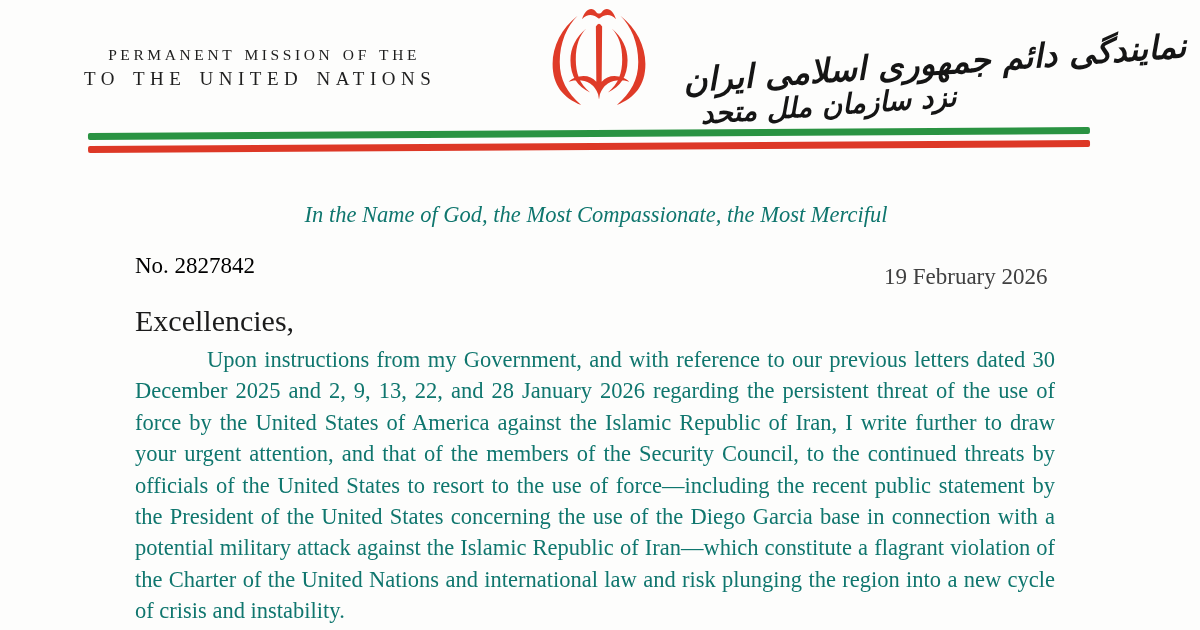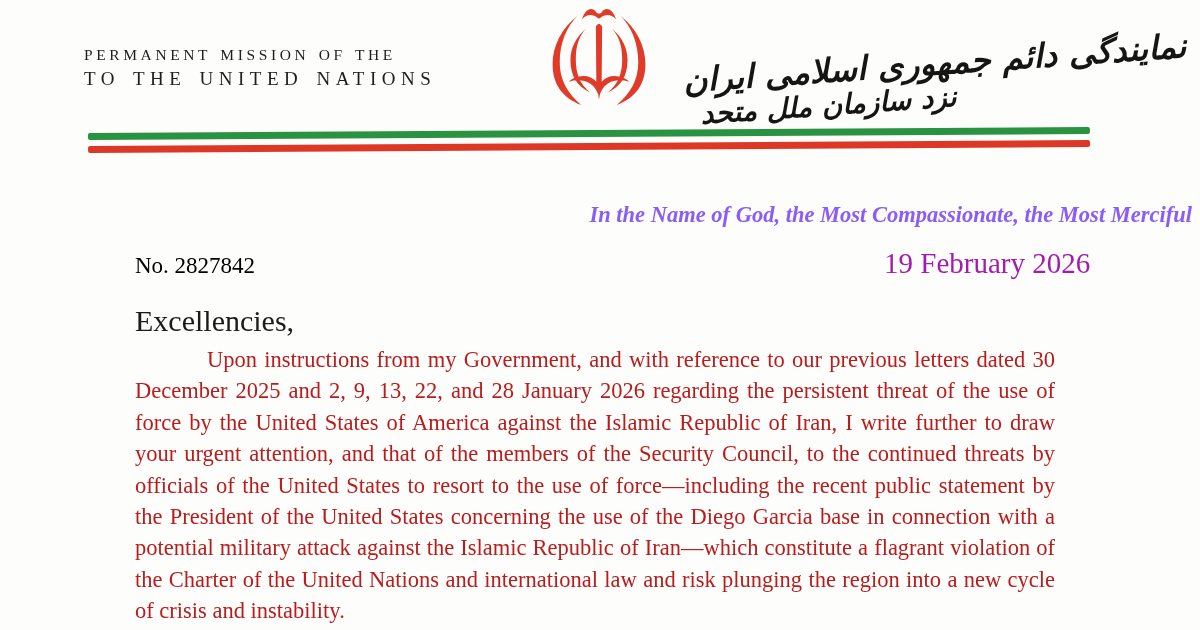--- a/index.html
+++ b/index.html
@@ -9,21 +9,21 @@
     overflow: hidden;
     position: relative;
     font-family: "Liberation Serif", serif;
     color: #1b1b1b;
   }
   .page { position: absolute; inset: 0; }
 
   
   .mission-block {
     position: absolute; left: 84px; top: 46px; width: 336px;
-    text-align: left; color: #1e1e1e;
+    text-align: right; color: #1e1e1e;
   }
   .mission-line1 {
     font-size: 15.5px; letter-spacing: 3.6px; word-spacing: 2px;
     white-space: nowrap; font-weight: 500;
   }
   .mission-line2 {
     font-size: 21.5px; font-weight: bold; letter-spacing: 1.2px;
     margin-top: 4px; white-space: nowrap;
   }
   .mission-line3 {
@@ -55,39 +55,39 @@
     position: absolute; left: 88px; top: 130px; width: 1002px;
     transform: rotate(-0.35deg);
   }
   .flag-green { height: 7px; background: #2a9342; border-radius: 2px; }
   .flag-gap   { height: 6px; }
   .flag-red   { height: 7px; background: #dd3826; border-radius: 2px; }
 
   
   .bismillah {
     position: absolute; left: 0; top: 202px; width: 1192px;
-    text-align: right; font-size: 22.5px; font-weight: bold; font-style: italic;
-    color: #8b5cf6;
+    text-align: center; font-size: 22.5px; font-weight: normal; font-style: italic;
+    color: #0f766e;
   }
   .ref-no {
     position: absolute; left: 135px; top: 253px;
     font-size: 23px; color: #000000;
   }
   .date-line {
-    position: absolute; left: 884px; top: 247px;
-    font-size: 29px; color: #a21caf;
+    position: absolute; left: 884px; top: 264px;
+    font-size: 23px; color: #404040;
   }
   .salutation {
     position: absolute; left: 135px; top: 304px;
     font-size: 30px; color: #1b1b1b;
   }
   .body-paragraph {
     position: absolute; left: 135px; top: 344px; width: 920px;
     font-size: 22.5px; line-height: 31.4px; text-align: justify;
-    text-indent: 72px; color: #b91c1c;
+    text-indent: 72px; color: #0f766e;
   }
 </style>
 </head>
 <body>
 
 <div class="page">
 
   <div class="mission-block">
     <div class="mission-line1">PERMANENT MISSION OF THE</div>
     <div class="mission-line3">TO THE UNITED NATIONS</div>

